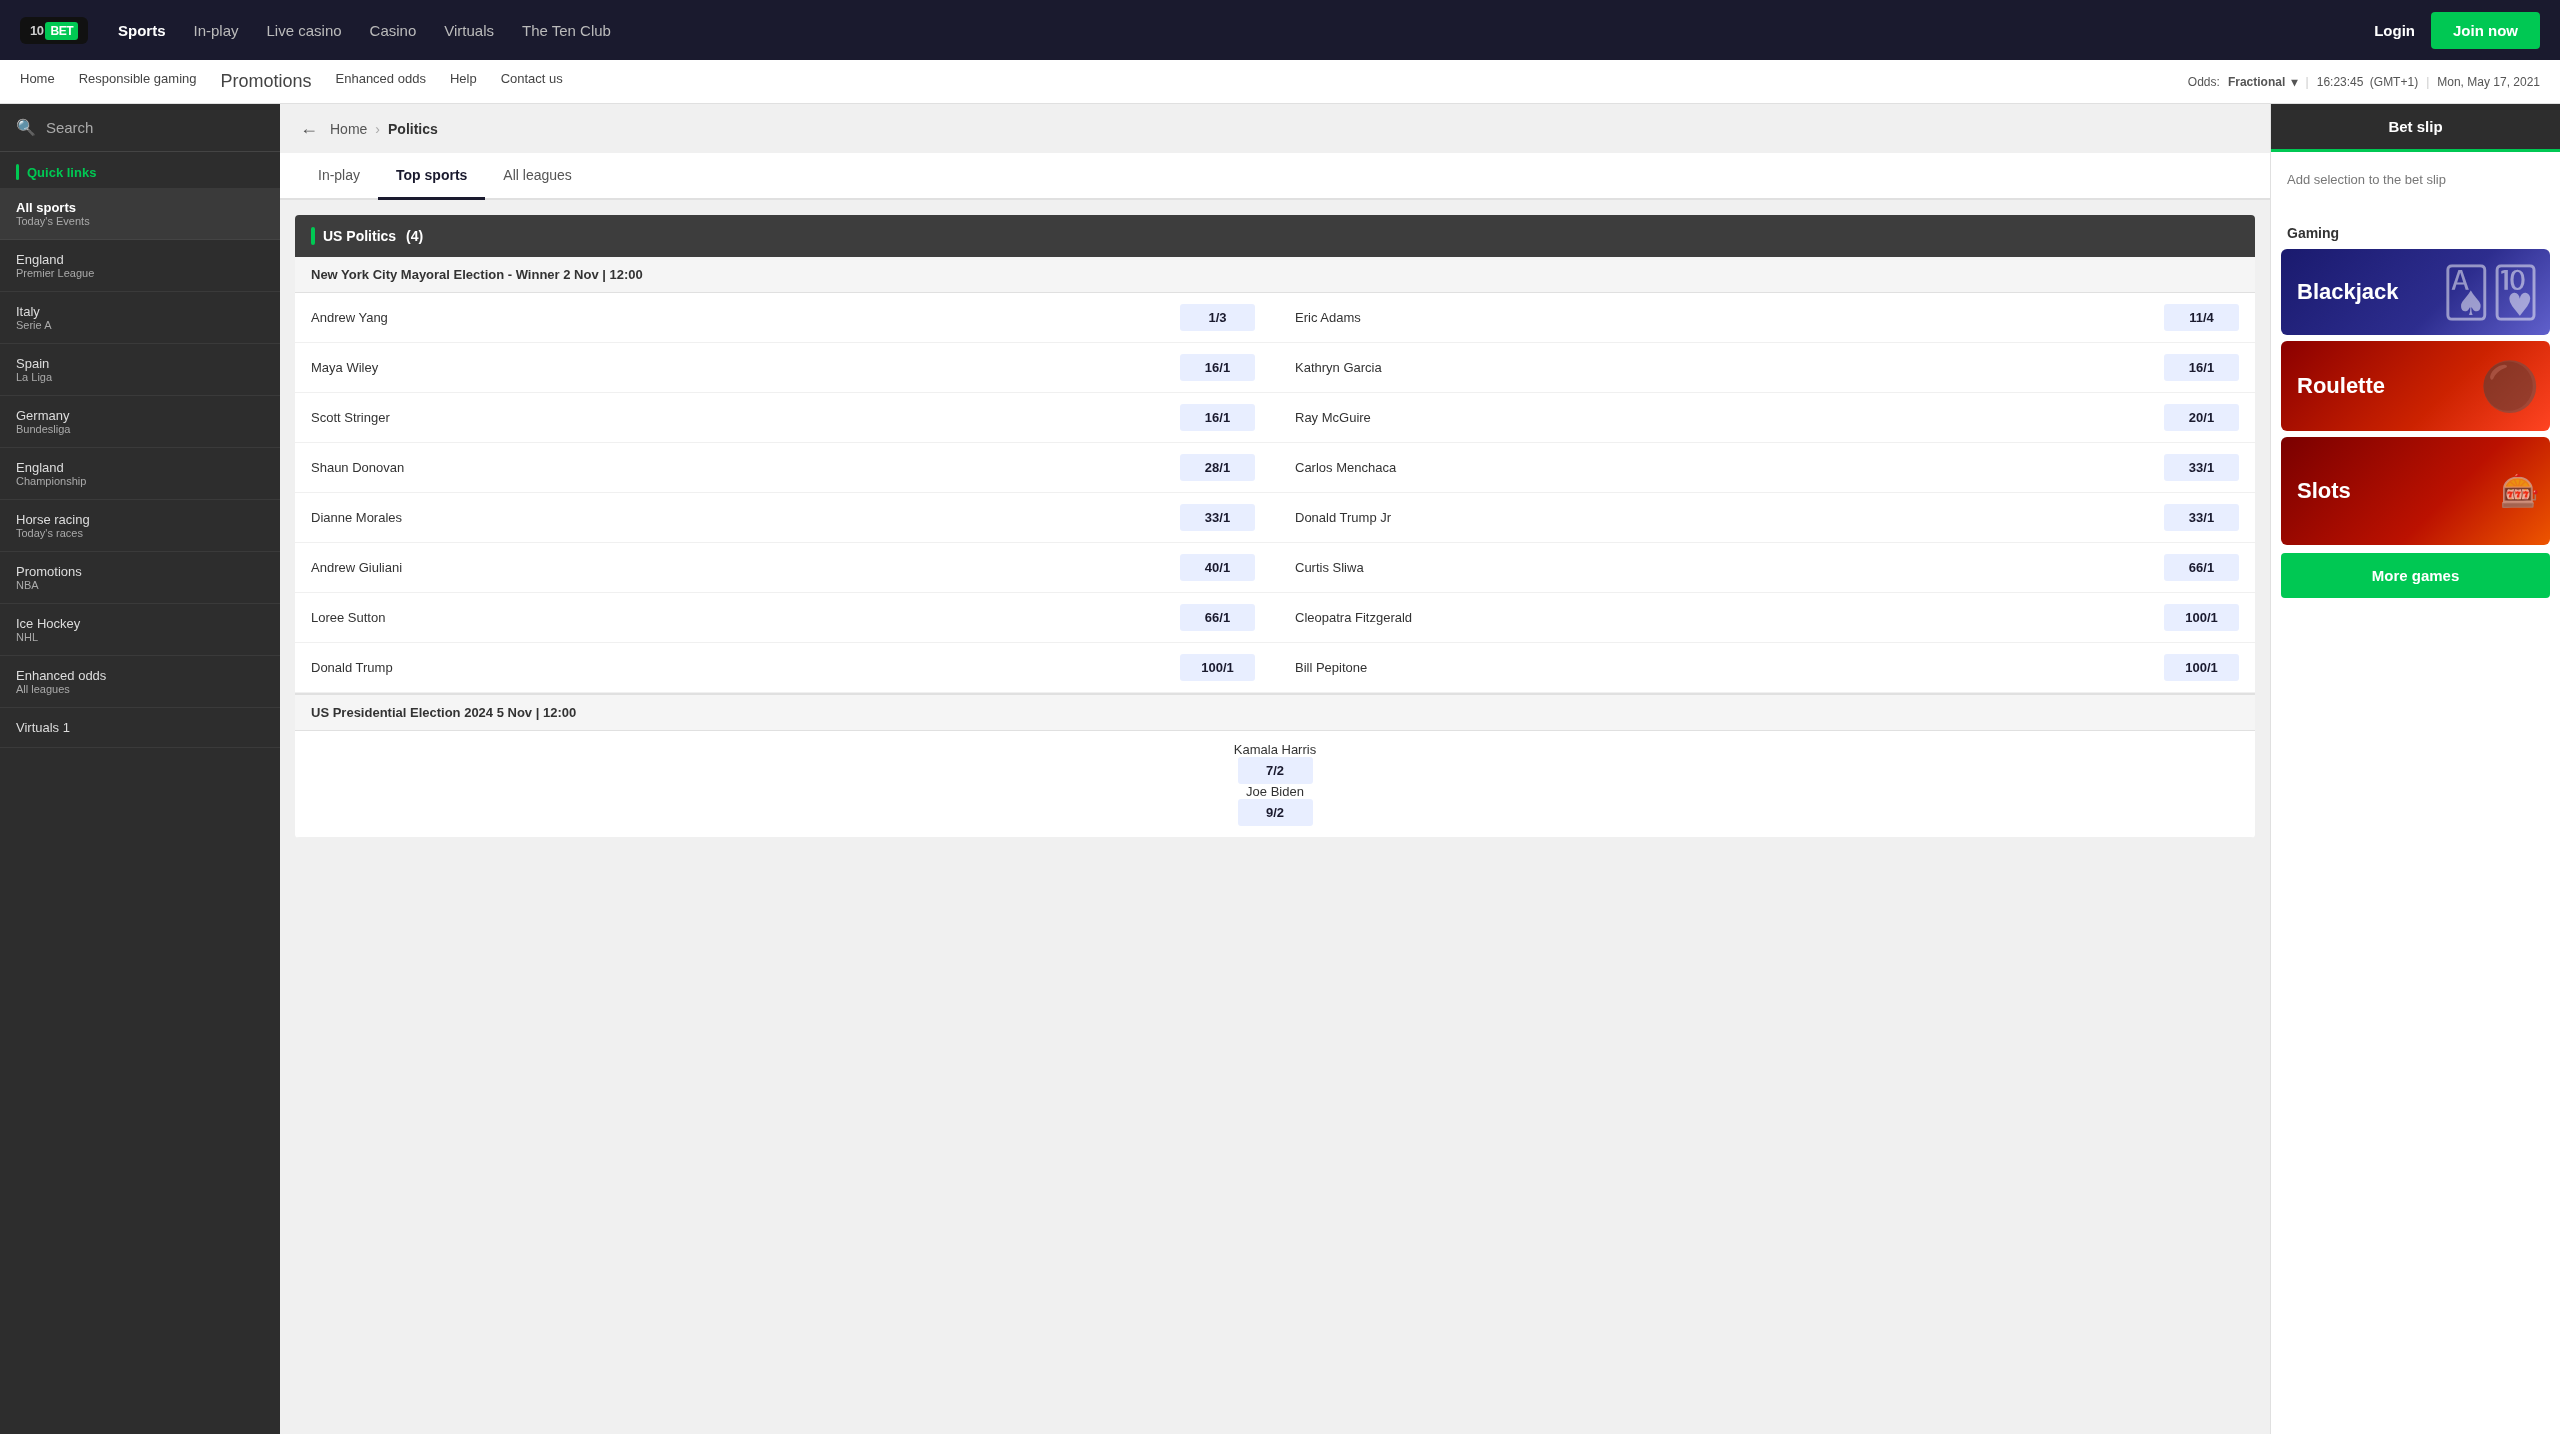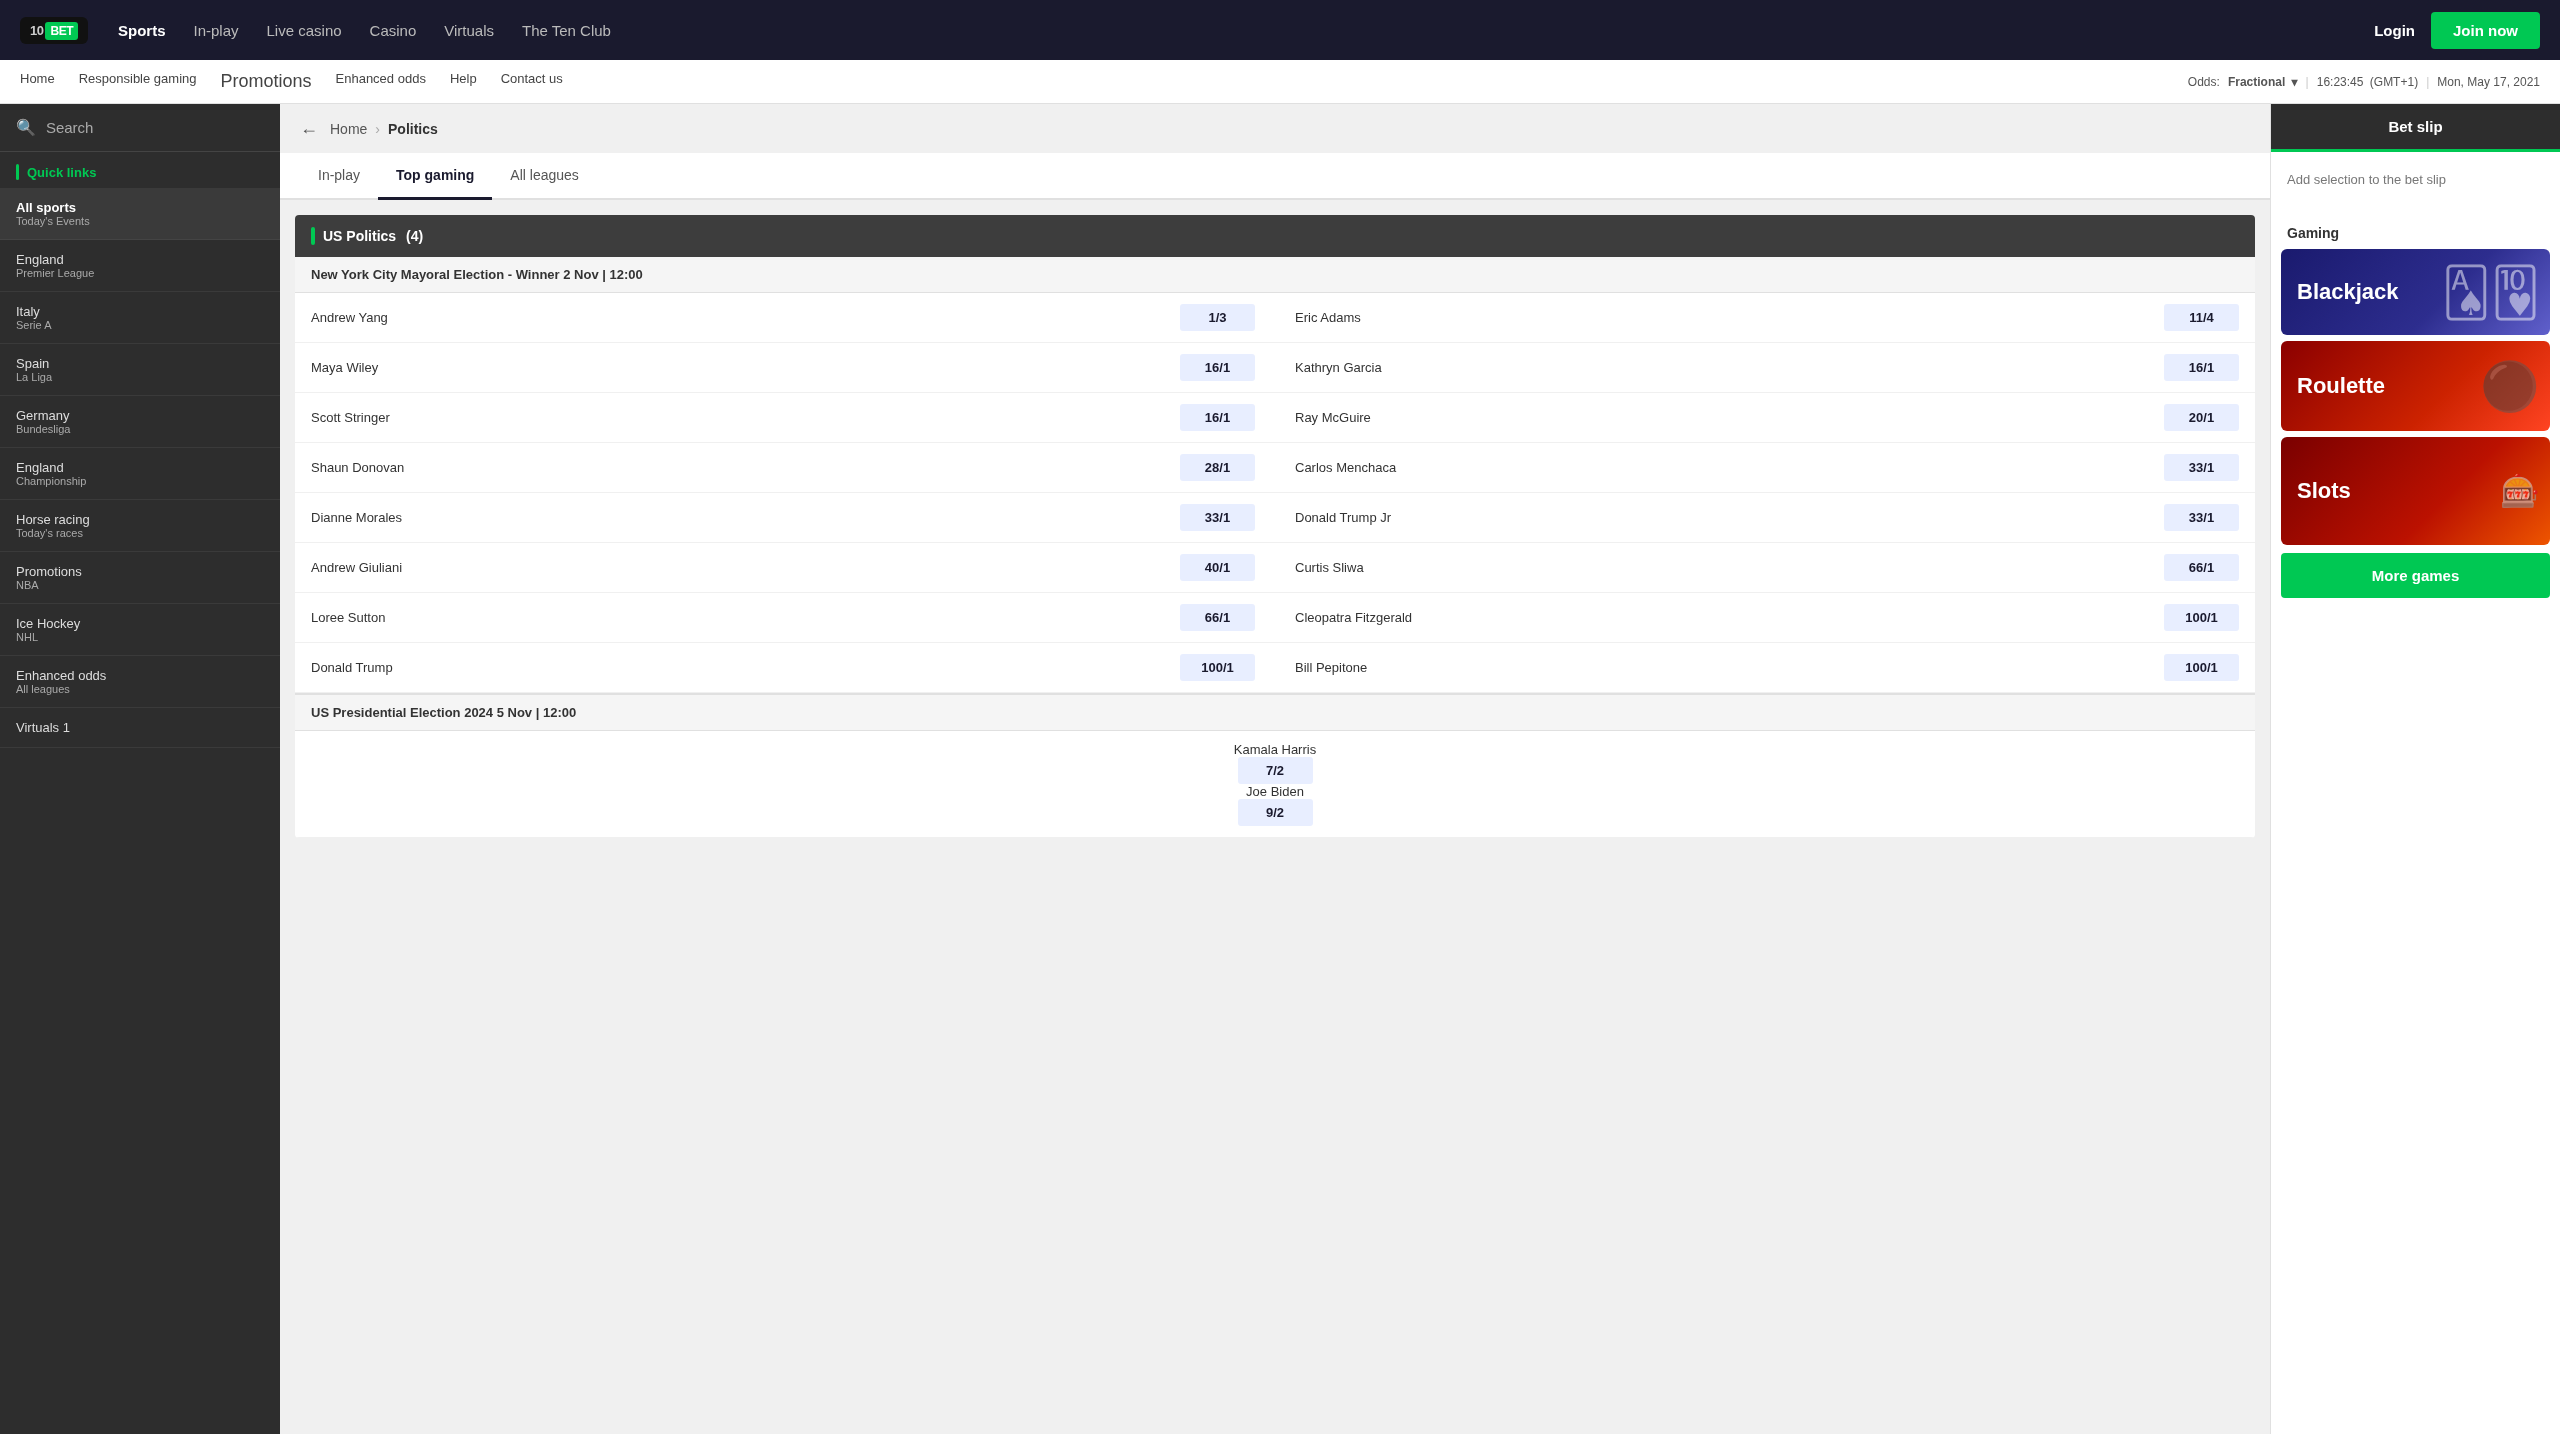--- a/index.html
+++ b/index.html
@@ -123,21 +123,21 @@
 
     <div style="background:#f0f0f0; padding:14px 20px; display:flex; align-items:center; gap:8px;">
       <button style="background:none; border:none; cursor:pointer; color:#555; font-size:18px; margin-right:4px;">←</button>
       <span style="color:#555; font-size:14px; cursor:pointer;">Home</span>
       <span style="color:#aaa;">›</span>
       <span style="color:#333; font-size:14px; font-weight:600;">Politics</span>
     </div>
 
     <div style="background:white; padding:0 20px; display:flex; border-bottom:2px solid #e0e0e0; margin-bottom:0;">
       <div style="padding:14px 18px; font-size:14px; cursor:pointer; color:#555; border-bottom:3px solid transparent; margin-bottom:-2px;">In-play</div>
-      <div style="padding:14px 18px; font-size:14px; cursor:pointer; color:#1a1a2e; font-weight:700; border-bottom:3px solid #1a1a2e; margin-bottom:-2px;">Top gaming</div>
+      <div style="padding:14px 18px; font-size:14px; cursor:pointer; color:#1a1a2e; font-weight:700; border-bottom:3px solid #1a1a2e; margin-bottom:-2px;">Top sports</div>
       <div style="padding:14px 18px; font-size:14px; cursor:pointer; color:#555; border-bottom:3px solid transparent; margin-bottom:-2px;">All leagues</div>
     </div>
 
     <div style="margin:15px; background:white; border-radius:4px; overflow:hidden;">
       <div style="background:#3d3d3d; color:white; padding:12px 16px; font-size:14px; font-weight:600; display:flex; align-items:center; gap:8px;">
         <span style="display:inline-block; width:4px; height:18px; background:#00c853; border-radius:2px;"></span>
         <span>
           <span>US Politics</span>
           <span style="margin-left:6px;">(<span>4</span>)</span>
         </span>

